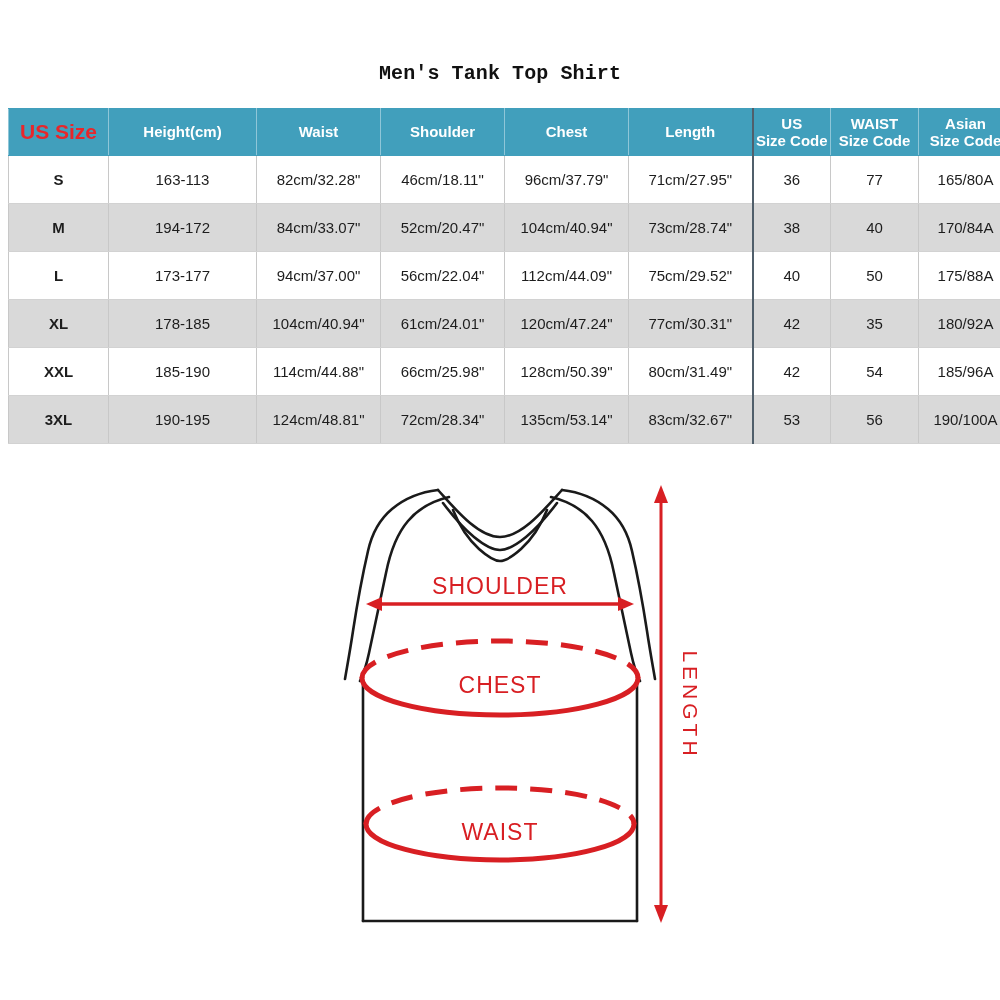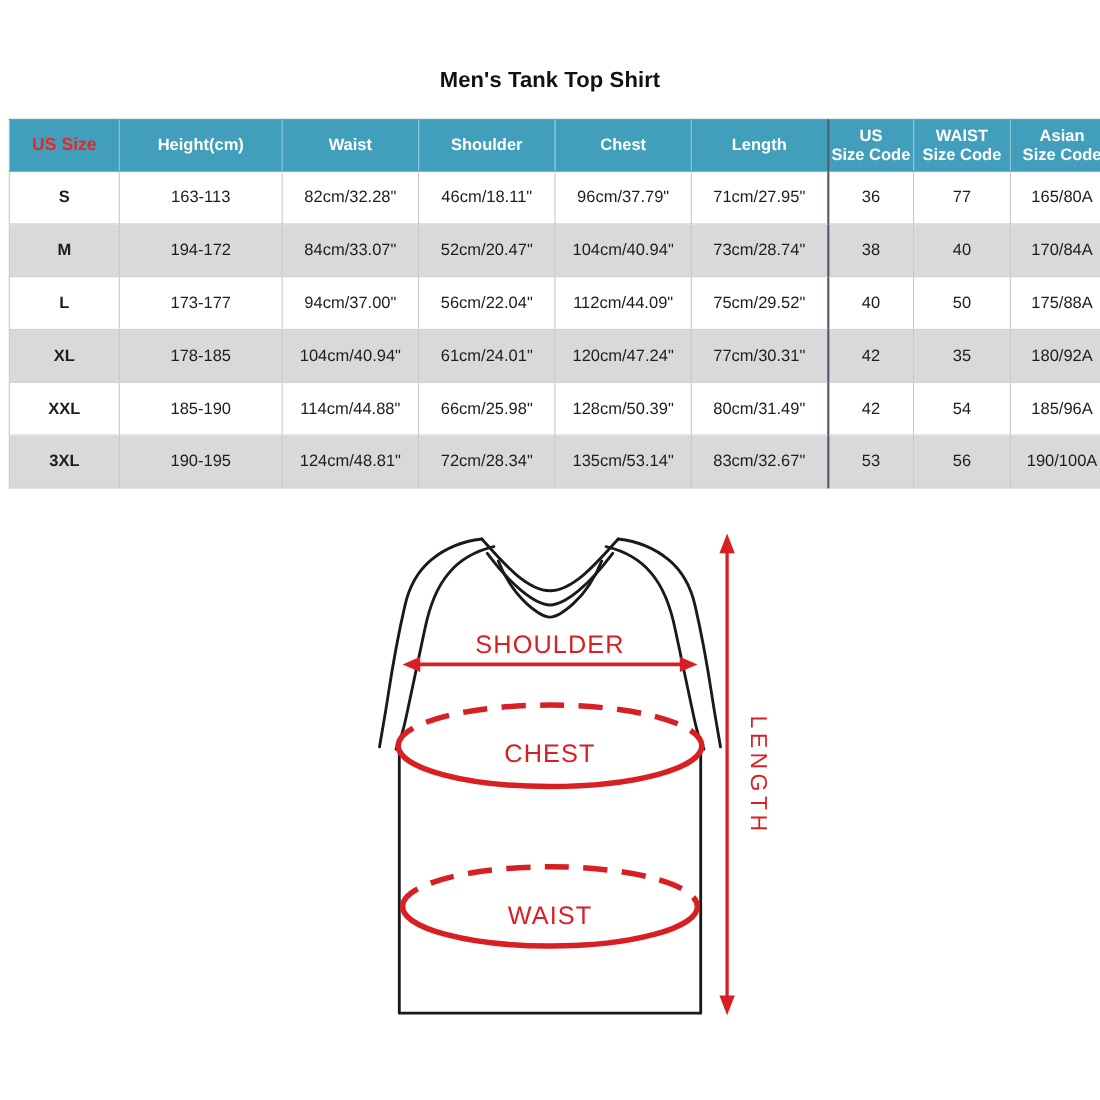--- a/index.html
+++ b/index.html
@@ -20,20 +20,21 @@
   .title {
     position: absolute;
     top: 62px;
     left: 0;
     width: 1000px;
     text-align: center;
     font-size: 20px;
     font-weight: bold;
     color: #111111;
     letter-spacing: 0.1px;
+    font-family: Liberation Mono, monospace;
   }
 
   
   .table-wrap {
     position: absolute;
     top: 108px;
     left: 8px;
     width: 984px;
   }
   table.size-table {
@@ -59,21 +60,21 @@
     font-size: 15px;
     height: 46px;
     border-top: 1px solid #419FBC;
     border-bottom: 1px solid #419FBC;
     border-left: 1px solid #8fc6d8;
     border-right: 1px solid #8fc6d8;
     line-height: 1.15;
   }
   table.size-table thead th.us-size-head {
     color: #E8262B;
-    font-size: 16px;
+    font-size: 21px;
   }
   table.size-table thead th .two-line {
     display: block;
   }
   table.size-table tbody td {
     height: 47px;
     font-size: 15px;
     color: #1d1d1d;
   }
   table.size-table tbody tr.odd td { background: #ffffff; }

